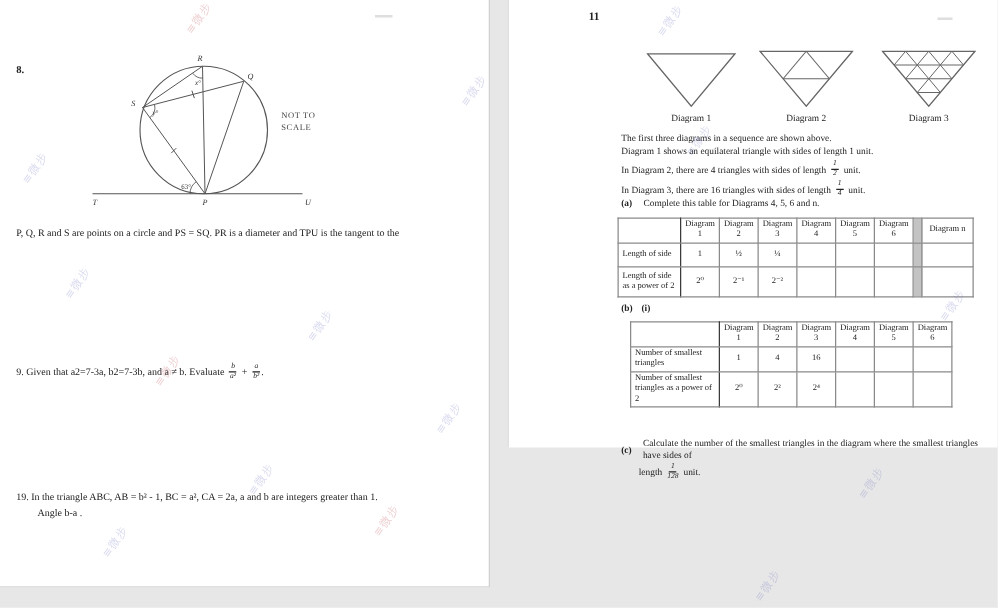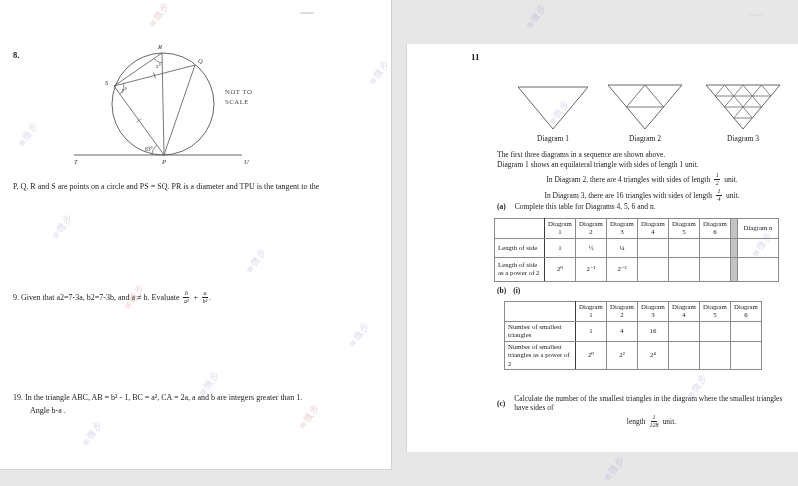--- a/index.html
+++ b/index.html
@@ -1,25 +1,25 @@
 <!DOCTYPE html>
 <html><head>
 <meta charset="utf-8">
 <style>
   html,body{margin:0;padding:0;}
   .viewer{position:relative;width:798px;height:486px;background:#e7e7e7;overflow:hidden;
     font-family:"Liberation Serif","DejaVu Serif",serif;color:#222;}
   .page{position:absolute;background:#fff;}
   .page-left{left:0;top:0;width:391px;height:469px;border-right:1px solid #d0d0d0;border-bottom:1px solid #d6d6d6;}
-  .page-right{left:406px;top:0;width:392px;height:408px;border-left:1px solid #d6d6d6;margin-top:44px;}
+  .page-right{left:406px;top:0;width:392px;height:358px;border-left:1px solid #d6d6d6;}
   .abs{position:absolute;}
   .qnum{font-weight:bold;font-size:8.5px;}
   .txt{font-size:8px;line-height:11px;}
   .rtxt{font-size:7.5px;line-height:10px;}
-  .iline{display:flex;align-items:center;gap:3px;font-size:7.5px;justify-content:center;}
+  .iline{display:flex;align-items:center;gap:3px;font-size:7.5px;}
   .frac{display:inline-flex;flex-direction:column;align-items:center;line-height:1;
     font-size:6px;font-style:italic;margin:0 1px;vertical-align:middle;}
   .frac .num{border-bottom:0.8px solid #222;padding:0 1.5px 0.5px;}
   .frac .den{padding-top:0.5px;}
   table{border-collapse:collapse;}
   .tbl th,.tbl td{border:0.8px solid #8a8a8a;font-size:6.8px;font-weight:normal;
     text-align:center;vertical-align:middle;padding:1px 1px;color:#222;line-height:1.25;}
   .tbl .lbl{text-align:left;padding-left:3px;border-right:1.6px solid #3a3a3a;}
   .tbl .gapcol{background:#c3c3c3;padding:0;}
   .pageno{font-weight:bold;font-size:9px;}

